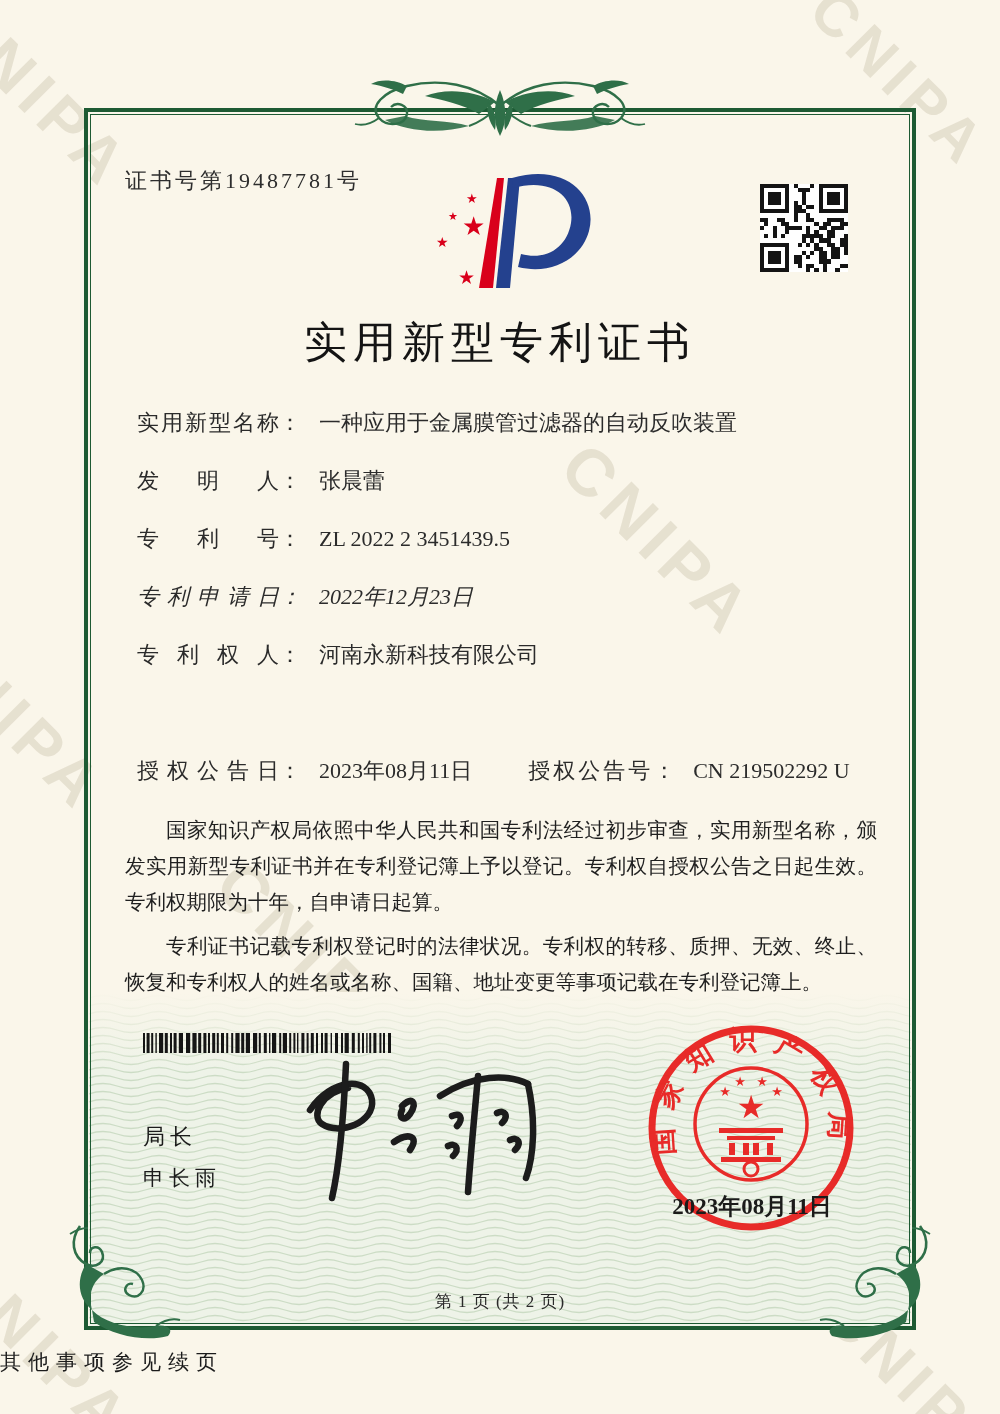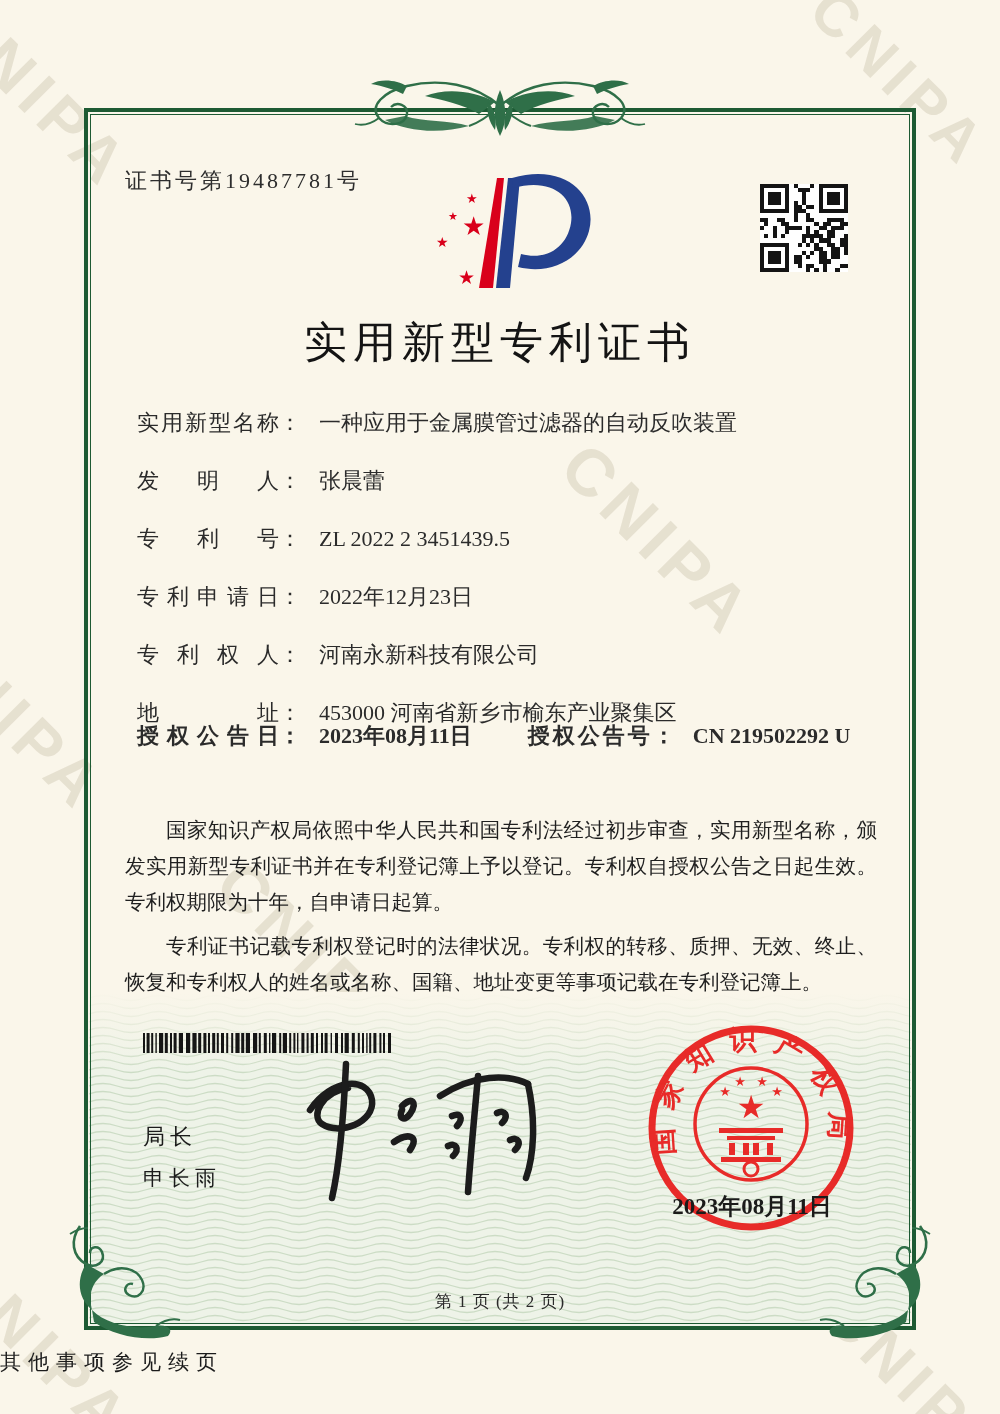--- a/index.html
+++ b/index.html
@@ -259,30 +259,27 @@
 
   <div class="frow" style="top:408px;">
     <span class="flabel">实用新型名称</span><span>：</span><span class="fvalue">一种应用于金属膜管过滤器的自动反吹装置</span>
   </div>
   <div class="frow" style="top:466px;">
     <span class="flabel">发明人</span><span>：</span><span class="fvalue">张晨蕾</span>
   </div>
   <div class="frow" style="top:524px;">
     <span class="flabel">专利号</span><span>：</span><span class="fvalue">ZL 2022 2 3451439.5</span>
   </div>
-  <div class="frow" style="top:582px;">
+  <div class="frow" style="top:582px;font-style:italic;">
     <span class="flabel">专利申请日</span><span>：</span><span class="fvalue">2022年12月23日</span>
   </div>
   <div class="frow" style="top:640px;">
     <span class="flabel">专利权人</span><span>：</span><span class="fvalue">河南永新科技有限公司</span>
   </div>
-  <div class="frow" style="top:698px;">
-    <span class="flabel">地址</span><span>：</span><span class="fvalue">453000 河南省新乡市榆东产业聚集区</span>
-  </div>
-  <div class="frow" style="top:721px;font-weight:bold;">
+  <div class="frow" style="top:756px;">
     <span class="flabel">授权公告日</span><span>：</span><span class="fvalue">2023年08月11日</span><span class="grant-group"><span class="glabel">授权公告号</span><span>：</span><span class="fvalue">CN 219502292 U</span></span>
   </div>
 
   <div class="paras">
     <p>国家知识产权局依照中华人民共和国专利法经过初步审查，实用新型名称，颁发实用新型专利证书并在专利登记簿上予以登记。专利权自授权公告之日起生效。专利权期限为十年，自申请日起算。</p>
     <p>专利证书记载专利权登记时的法律状况。专利权的转移、质押、无效、终止、恢复和专利权人的姓名或名称、国籍、地址变更等事项记载在专利登记簿上。</p>
   </div>
 
   <svg id="bc" class="barcode" viewBox="0 0 255 20" preserveAspectRatio="none">
       <g fill="#151515">

